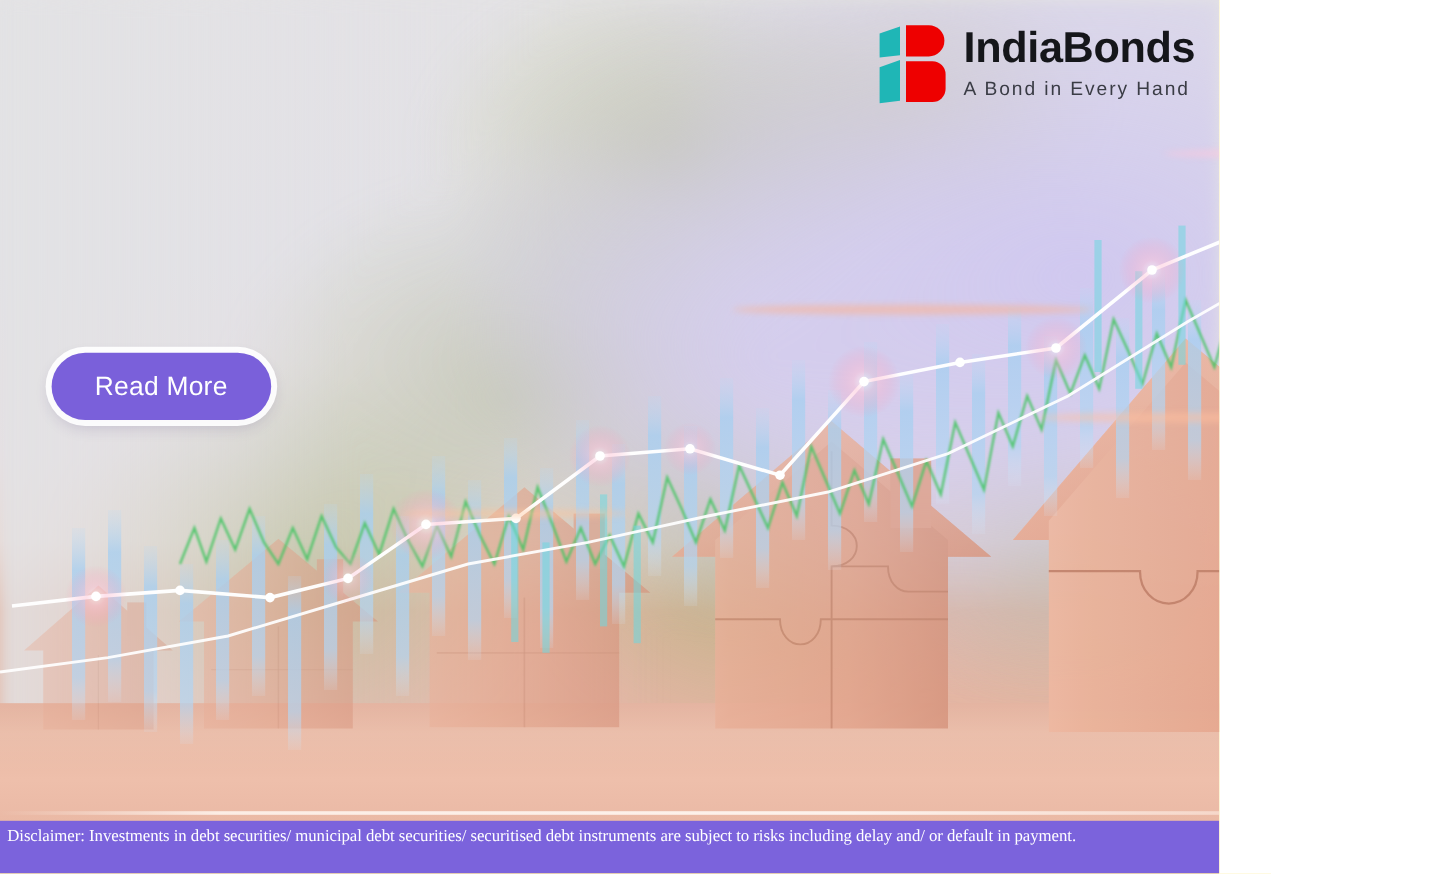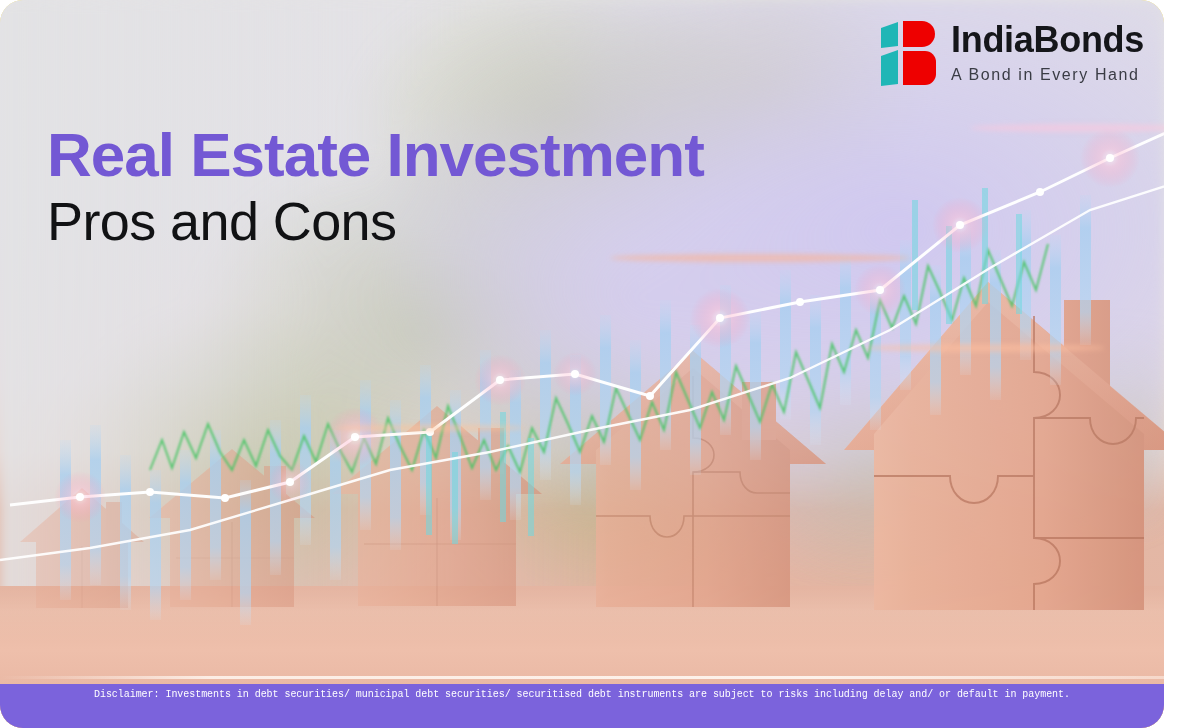--- a/index.html
+++ b/index.html
@@ -1,23 +1,22 @@
 <!DOCTYPE html>
 <html><head>
 <meta charset="utf-8">
 <style>
   html,body{margin:0;padding:0;background:#ffffff;}
   body{font-family:"Liberation Sans","DejaVu Sans",sans-serif;}
 
   .banner{
     position:relative;
-    width:1164px;height:728px;
+    width:1016px;height:728px;
     overflow:hidden;
     background:#fde047;
-    border-radius:23px;
   }
 
   
   .bg-base{
     position:absolute;inset:0;
     background:
       linear-gradient(180deg,#e4e3e5 0%,#e3e2e6 30%,#e7dfe2 52%,#e9d8d2 62%,#e3b8a6 70%,#e6b3a0 100%);
   }
   
   .bg-bokeh{
@@ -110,25 +109,24 @@
     cursor:pointer;
     box-shadow:0 0 0 5px rgba(255,255,255,0.92), 0 5px 13px rgba(60,40,110,0.22);
   }
 
   .disclaimer{
     position:absolute;left:0;right:0;bottom:0;height:44px;
     background:#7b63dc;
     color:#ffffff;
     padding:4px 6px 0 6px;
     box-sizing:border-box;
-    font-size:10px;
+    font-size:14px;
     line-height:1.42;
     letter-spacing:-0.05px;
-    font-family:Liberation Mono, monospace;
-    text-align:center;
+    font-family:Liberation Serif, serif;
   }
   .disclaimer p{margin:0;}
 </style>
 </head>
 <body>
 
 <div class="banner">
 
   <div class="bg-base"></div>
   <div class="bg-bokeh"></div>
@@ -373,23 +371,20 @@
         <path d="M24 3 L43 3 A13 13 0 0 1 43 29 L24 29 Z" fill="#ee0000"></path>
         <path d="M24 33 L46 33 A11 11 0 0 1 57 44 L57 56 A11 11 0 0 1 46 67 L24 67 Z" fill="#ee0000"></path>
       </svg>
     </div>
     <div class="logo-text">
       <span class="logo-name">IndiaBonds</span>
       <span class="logo-tagline">A Bond in Every Hand</span>
     </div>
   </div>
 
-  <div class="headline">
-    <h1 class="headline-main">Real Estate Investment</h1>
-    <h2 class="headline-sub">Pros and Cons</h2>
-  </div>
-
+
+  <button class="read-more">Read More</button>
 
   <div class="disclaimer">
     <p>Disclaimer: Investments in debt securities/ municipal debt securities/ securitised debt instruments are subject to risks including delay and/ or default in payment.</p>
   </div>
 
 </div>
 
 </body></html>

